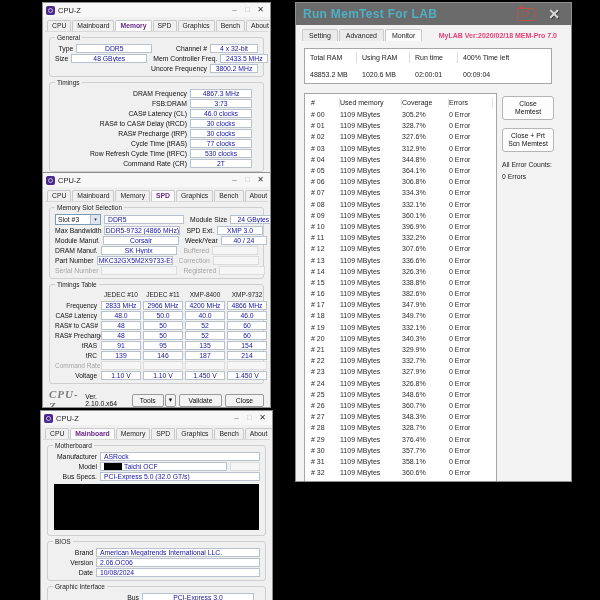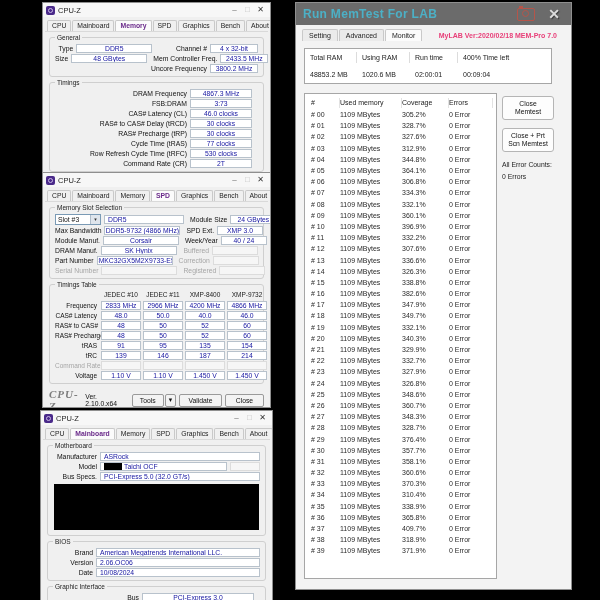--- a/index.html
+++ b/index.html
@@ -3,21 +3,21 @@
 <meta charset="utf-8">
 <style>
   html,body{margin:0;padding:0;background:#000;}
   #stage{position:relative;width:600px;height:600px;background:#000;overflow:hidden;
          font-family:"Liberation Sans",sans-serif;}
   
   .win{position:absolute;background:#f0f0f0;border:1px solid #8f8f8f;box-sizing:border-box;overflow:hidden;}
   #win-memory{left:42px;top:2px;width:229px;height:240px;z-index:1;}
   #win-spd{left:42px;top:172px;width:229px;height:236px;z-index:2;}
   #win-mainboard{left:40px;top:410px;width:233px;height:192px;z-index:3;}
-  #win-memtest{left:295px;top:2px;width:277px;height:588px;z-index:1;background:#f3f3f3;}
+  #win-memtest{left:295px;top:2px;width:277px;height:480px;z-index:1;background:#f3f3f3;}
   
   .cz-titlebar{display:flex;align-items:center;height:14px;background:#f7f7f7;padding:0 3px;}
   .cz-icon{width:9px;height:9px;background:#4a2a8a;border-radius:2px;margin-right:3px;position:relative;flex:none;}
   .cz-icon::after{content:"";position:absolute;inset:2px;border:1px solid #cbb8e8;border-radius:50%;}
   .cz-title{font-size:7.5px;color:#222;flex:1;}
   .cz-btn{width:13px;text-align:center;font-size:8px;color:#666;line-height:14px;}
   .cz-btn.max{color:#bdbdbd;}
   .cz-btn.close{color:#333;}
   .cz-tabs{display:flex;align-items:flex-end;height:14px;padding:0 4px;gap:1px;}
   .cz-tab{font-size:6.8px;padding:1px 4px 2px;border:1px solid #c9c9c9;border-bottom:none;

